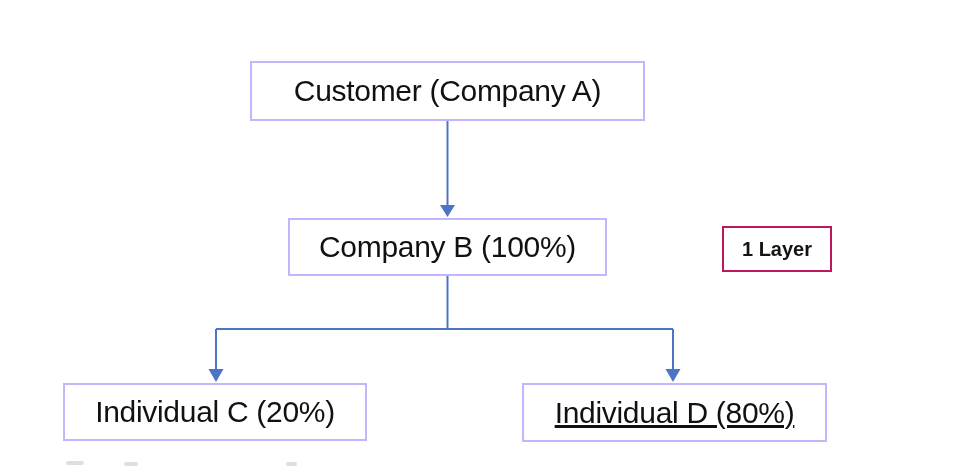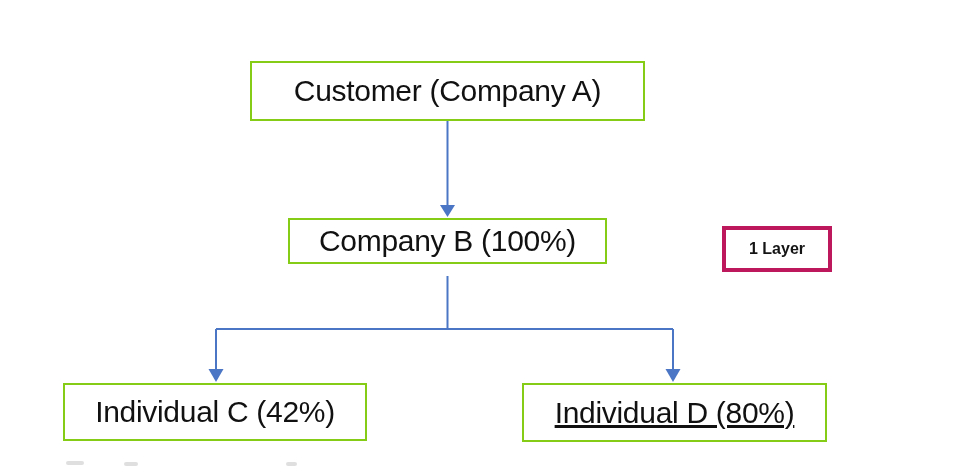--- a/index.html
+++ b/index.html
@@ -17,41 +17,41 @@
   }
   .connectors {
     position: absolute;
     left: 0;
     top: 0;
     pointer-events: none;
   }
   .node {
     position: absolute;
     box-sizing: border-box;
-    border: 2px solid #84cc16;
+    border: 2px solid #c4b5fd;
     background: #ffffff;
     display: flex;
     align-items: center;
     justify-content: center;
     color: #111111;
     font-size: 30px;
     line-height: 1;
     white-space: nowrap;
     letter-spacing: -0.3px;
   }
   .annotation {
     position: absolute;
     box-sizing: border-box;
-    border: 4px solid #be185d;
+    border: 2px solid #be185d;
     background: #ffffff;
     display: flex;
     align-items: center;
     justify-content: center;
     color: #141414;
-    font-size: 16px;
+    font-size: 20px;
     font-weight: bold;
     white-space: nowrap;
   }
   .artifact {
     position: absolute;
     background: #c4c4c4;
     opacity: 0.55;
     border-radius: 2px;
   }
 </style>
@@ -75,30 +75,30 @@
       <polygon points="447.5,217 440,205 455,205"></polygon>
       <polygon points="216,382 208.5,369 223.5,369"></polygon>
       <polygon points="673,382 665.5,369 680.5,369"></polygon>
     </g>
   </svg>
 
   <div class="node" style="left:250px; top:61px; width:395px; height:60px;">
     <span>Customer (Company A)</span>
   </div>
 
-  <div class="node" style="left:288px; top:218px; width:319px; height:46px;">
+  <div class="node" style="left:288px; top:218px; width:319px; height:58px;">
     <span>Company B (100%)</span>
   </div>
 
   <div class="annotation" style="left:722px; top:226px; width:110px; height:46px;">
     <span>1 Layer</span>
   </div>
 
   <div class="node" style="left:63px; top:383px; width:304px; height:58px;">
-    <span>Individual C (42%)</span>
+    <span>Individual C (20%)</span>
   </div>
 
   <div class="node" style="left:522px; top:383px; width:305px; height:59px;text-decoration:underline;">
     <span>Individual D (80%)</span>
   </div>
 
   <div class="artifact" style="left:66px; top:461px; width:18px; height:4px;"></div>
   <div class="artifact" style="left:124px; top:462px; width:14px; height:4px;"></div>
   <div class="artifact" style="left:286px; top:462px; width:11px; height:4px;"></div>
 

